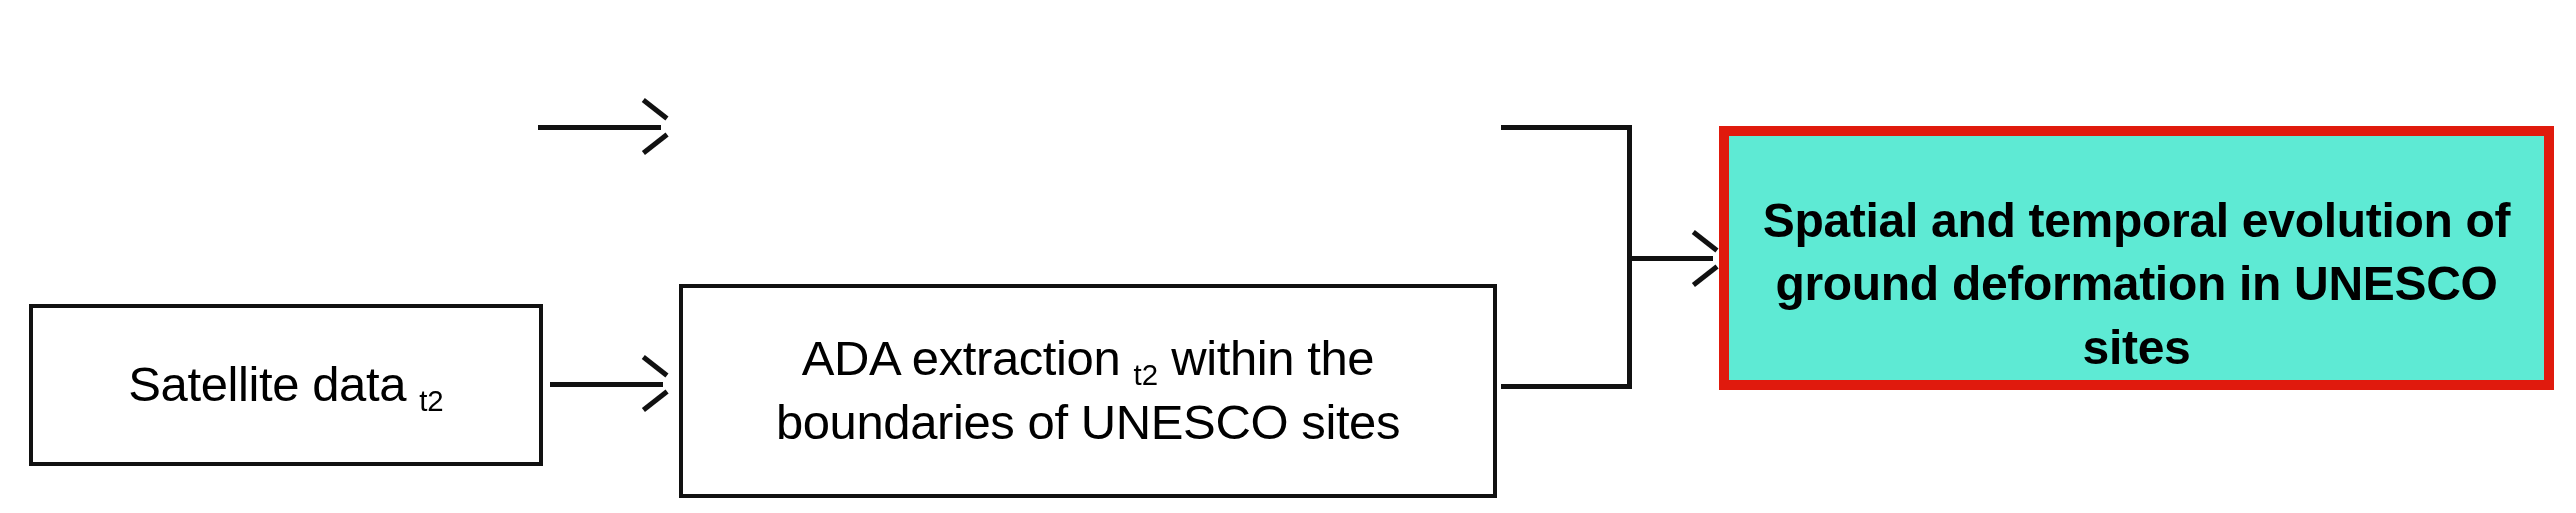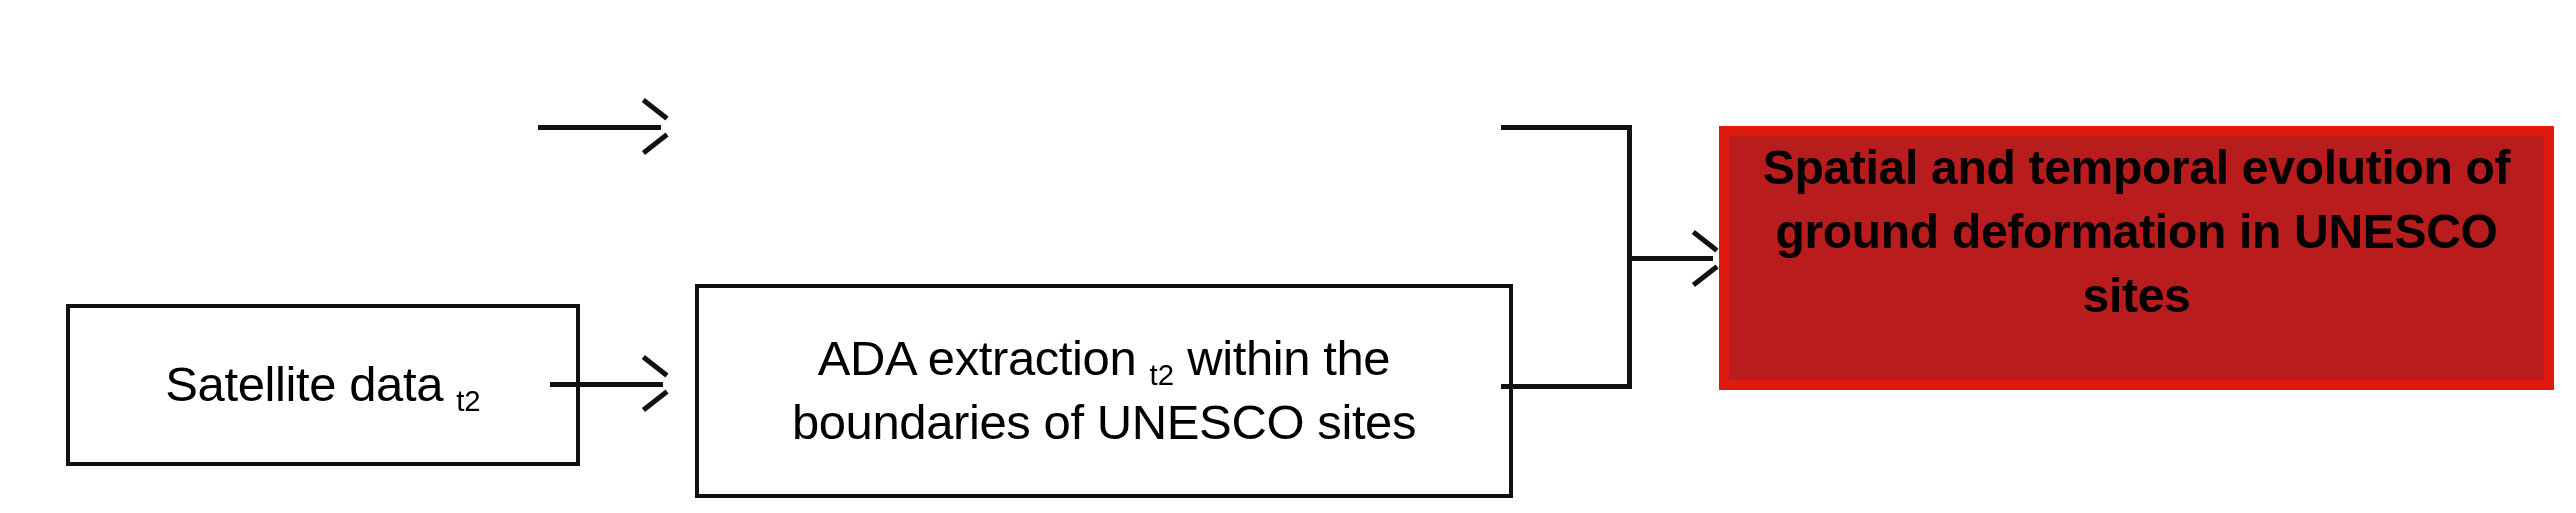--- a/index.html
+++ b/index.html
@@ -42,35 +42,35 @@
     font-size: 0.60em;
     vertical-align: baseline;
     position: relative;
     top: 0.32em;
     letter-spacing: 0;
   }
 
   
   #box-sat-t1  { left: 29px;   top: 49px;  width: 502px;  height: 161px; }
   #box-ada-t1  { left: 687px;  top: 30px;  width: 801px; height: 206px; }
-  #box-sat-t2  { left: 29px;   top: 304px; width: 514px;  height: 162px; margin-left: 37px; }
-  #box-ada-t2  { left: 695px;  top: 284px; width: 818px; height: 214px; }
+  #box-sat-t2  { left: 29px;   top: 304px; width: 514px;  height: 162px; }
+  #box-ada-t2  { left: 679px;  top: 284px; width: 818px; height: 214px; }
 
   
   #box-result {
     position: absolute;
     box-sizing: border-box;
     left: 1719px;
     top: 126px;
     width: 835px;
     height: 264px;
-    background: #b91c1c;
+    background: #5eead4;
     border: 10.4px solid #E01A0D;
     display: flex;
-    align-items: flex-start;
+    align-items: flex-end;
     justify-content: center;
     text-align: center;
   }
   #box-result .txt {
     font-size: 48px;
     line-height: 1.33;
     font-weight: bold;
     color: #000000;
     letter-spacing: -0.3px;
     padding: 0 11px;

